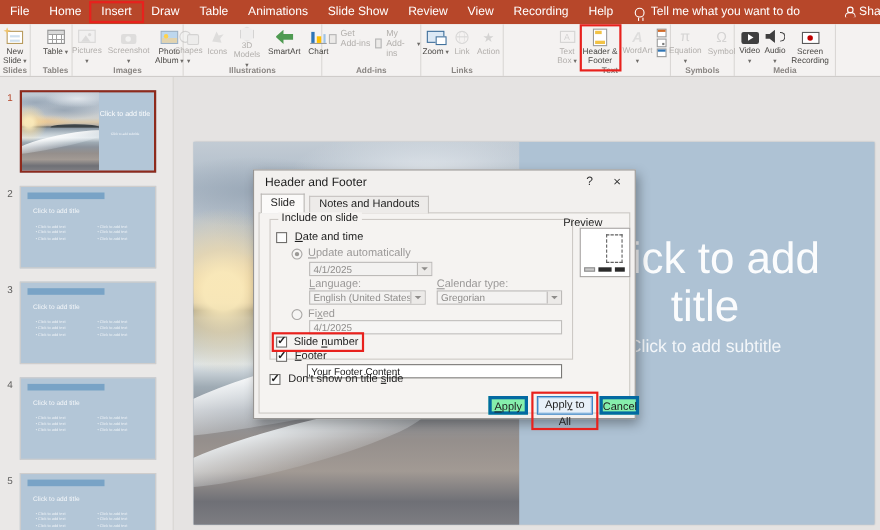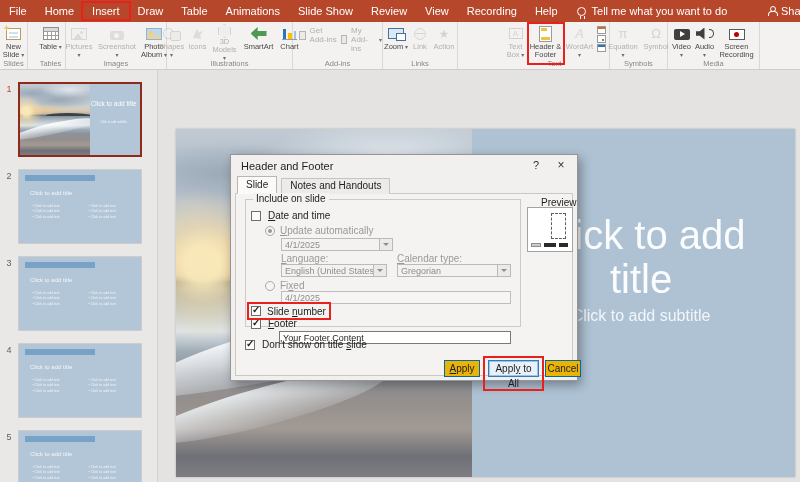--- a/index.html
+++ b/index.html
@@ -21,21 +21,21 @@
   .share{position:absolute;left:768px;top:0;height:22px;display:flex;align-items:center;}
   .person{width:9px;height:10px;margin-right:4px;position:relative;}
   .person::before{content:"";position:absolute;top:0;left:2px;width:4px;height:4px;border:1px solid #fff;border-radius:50%;}
   .person::after{content:"";position:absolute;bottom:0;left:0;width:8px;height:4px;
                  border:1px solid #fff;border-bottom:none;border-radius:4px 4px 0 0;}
 
   
   .ribbon{position:absolute;top:22px;left:0;width:800px;height:48px;background:#f4f2f1;
           border-bottom:1px solid #cfccca;z-index:5;}
   .rgroup{position:absolute;top:0;height:47px;border-right:1px solid #dad7d5;}
-  .glabel{position:absolute;bottom:1px;left:0;right:0;text-align:center;font-size:7.5px;color:#8a8683;}
+  .glabel{position:absolute;bottom:1px;left:0;right:0;text-align:center;font-size:7.5px;color:#8a8683;font-weight:bold;}
   .rrow{position:absolute;top:1px;left:0;right:0;display:flex;justify-content:center;align-items:flex-start;gap:1px;}
   .rbtn{display:flex;flex-direction:column;align-items:center;padding:1px 1px;height:38px;}
   .ric{height:19px;display:flex;align-items:center;justify-content:center;}
   .rlbl{font-size:7.5px;line-height:8px;text-align:center;color:#4a4845;}
   .car::after{content:" ▾";font-size:6px;color:#6f6c69;}
   .dis .rlbl{color:#b2afac;}
   .dis .ric{filter:grayscale(1);opacity:.5;}
   .rel{position:relative;}
   .rsmalls{display:flex;flex-direction:row;align-items:flex-start;padding:4px 0 0 6px;gap:4px;}
   .rsmall{display:flex;align-items:center;font-size:8px;color:#b2afac;gap:4px;}
@@ -169,21 +169,21 @@
   .tin{position:absolute;height:13px;border:1px solid #c0bebc;background:#f6f5f4;font-size:9px;color:#8f8d8b;
        padding:0 3px;font-family:inherit;}
   .tin.en{background:#fff;border-color:#7a7876;color:#1e1e1e;}
   .cbrow{position:absolute;display:flex;align-items:center;gap:6px;height:12px;}
   .pbox{position:absolute;left:296px;top:52px;width:46px;height:45px;background:#fff;border:1px solid #a5a2a0;}
   .pdash{position:absolute;left:52%;top:11%;width:34%;height:62%;border:1px dashed #5f5f5f;}
   .pbar{position:absolute;bottom:9%;height:9%;}
   .pb1{left:7%;width:22%;background:#cbcbcb;border:1px solid #8e8e8e;}
   .pb2{left:36%;width:28%;background:#2b2b2b;}
   .pb3{left:70%;width:22%;background:#2b2b2b;}
-  .btn{position:absolute;top:205px;height:17px;background:#eab308;border:1px solid #0369a1;
+  .btn{position:absolute;top:205px;height:17px;background:#86efac;border:3px solid #0369a1;
        font-size:10px;text-align:center;line-height:15px;}
   .btn.focus{background:#e8f0f8;border:1px solid #2f7cc0;box-shadow:inset 0 0 0 1px #9cc3e5;}
 </style>
 </head>
 <body>
 
 <div class="menubar">
   <span class="mitem">File</span>
   <span class="mitem">Home</span>
   <span class="mitem"><span>Insert</span><span class="annot" style="top:1px;bottom:1px;left:-2px;right:-2px;"></span></span>
@@ -551,21 +551,21 @@
   </div>
 
   <span class="cb checked" style="left:20px;top:164px"></span>
   <span class="lbl" style="left:37px;top:163px"><span></span><span class="u">F</span><span>ooter</span></span>
 
   <input class="tin en" style="left: 48px; top: 176px; width: 232px;" value="Your Footer Content">
 
   <span class="cb checked" style="left:14px;top:185px"></span>
   <span class="lbl" style="left:31px;top:184px"><span>Don't show on title </span><span class="u">s</span><span>lide</span></span>
 
-  <span class="lbl" style="left:310px;top:42px">Preview</span>
+  <span class="lbl" style="left:281px;top:42px">Preview</span>
   <div class="pbox">
     <div class="pdash"></div>
     <div class="pbar pb1"></div>
     <div class="pbar pb2"></div>
     <div class="pbar pb3"></div>
   </div>
 
   <div class="btn" style="left:213px;width:36px"><span></span><span class="u">A</span><span>pply</span></div>
   <div class="btn focus rel" style="left:257px;width:51px">
     <div class="annot" style="top:-5px;left:-6px;right:-6px;bottom:-15px;"></div>

